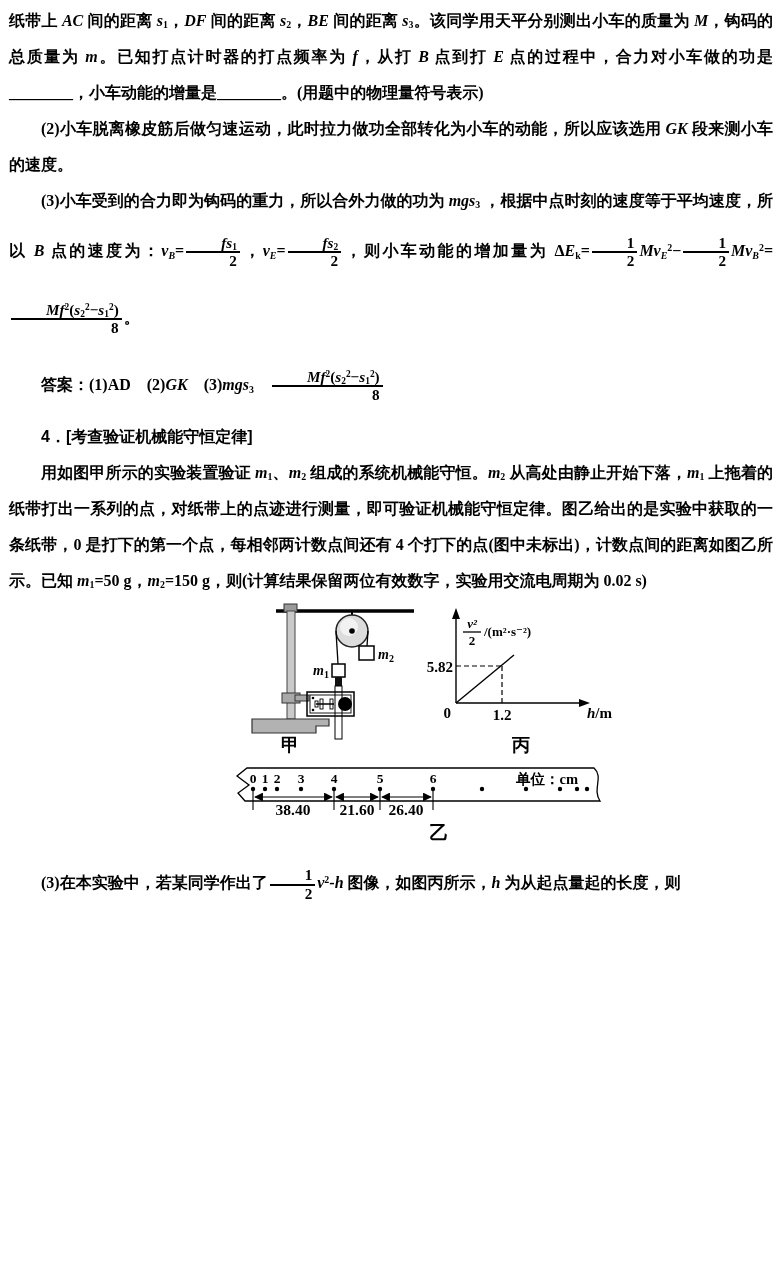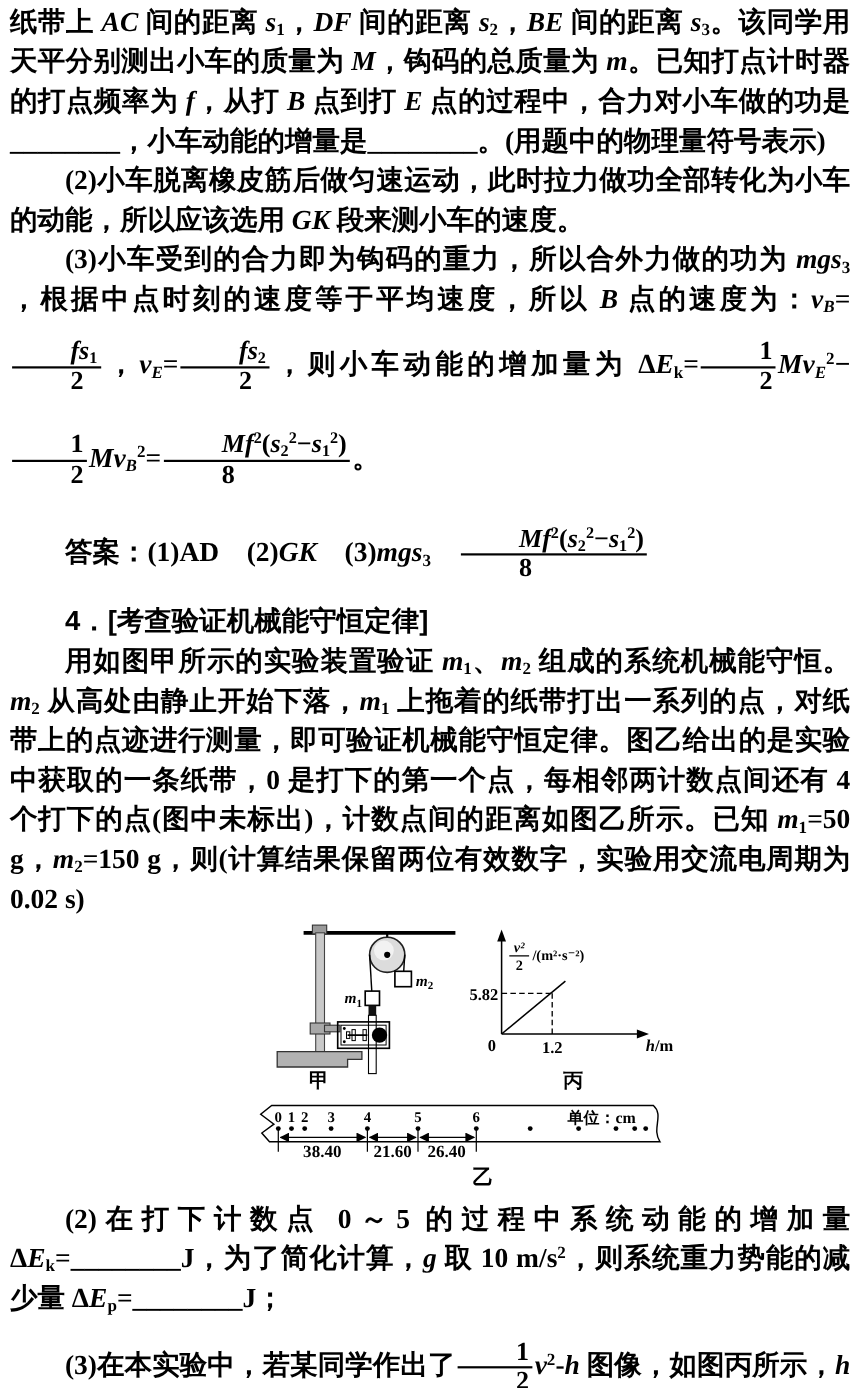--- a/index.html
+++ b/index.html
@@ -1,30 +1,30 @@
 <!DOCTYPE html>
 <html><head>
 <meta charset="utf-8">
 <style>
   html,body{margin:0;padding:0;}
   body{
     width:782px;height:1262px;overflow:hidden;background:#fff;color:#000;
     font-family:"Liberation Serif","DejaVu Serif",serif;font-weight:bold;
   }
   .page{padding:3px 9px 0 9px;}
-  p.body{margin:0;font-size:25px;line-height:36px;text-align:justify;}
+  p.body{margin:0;font-size:16px;line-height:36px;text-align:justify;}
   .indent{text-indent:2em;}
   .mt8{margin-top:8px}.mt10{margin-top:10px}.mt12{margin-top:12px}
   i{font-style:italic;}
   sub,sup{font-size:0.62em;font-style:normal;line-height:0;}
   sub{vertical-align:-0.25em;}
   sup{vertical-align:0.55em;}
   sub.it{font-style:italic;}
   b{font-family:"Liberation Sans","DejaVu Sans",sans-serif;font-weight:bold;}
-  .frac{display:inline-block;vertical-align:middle;text-align:left;line-height:1.08;margin:16px 2px;font-size:0.95em;}
+  .frac{display:inline-block;vertical-align:middle;text-align:right;line-height:1.08;margin:16px 2px;font-size:0.95em;}
   .frac .fn{display:block;padding:0 3px;}
   .frac .fd{display:block;border-top:2px solid #000;padding:0 3px;}
   .figrow{position:relative;height:152px;margin-top:4px;}
   .figrow svg{position:absolute;top:0;}
   #fig-jia{left:222px;}
   #fig-bing{left:400px;top:2px;}
   .taperow{margin:8px 0 0 222px;height:86px;}
   svg text{font-family:"Liberation Serif","DejaVu Serif",serif;font-weight:bold;fill:#000;}
 </style>
 </head>
@@ -133,16 +133,15 @@
         <line x1="105" y1="34" x2="147" y2="34" marker-start="url(#arr)" marker-end="url(#arr)"></line>
         <line x1="151" y1="34" x2="200" y2="34" marker-start="url(#arr)" marker-end="url(#arr)"></line>
       </g>
       <text x="62" y="52" font-size="15.5" text-anchor="middle">38.40</text>
       <text x="126" y="52" font-size="15.5" text-anchor="middle">21.60</text>
       <text x="175" y="52" font-size="15.5" text-anchor="middle">26.40</text>
       <text x="208" y="76" font-size="19" text-anchor="middle">乙</text>
     </svg>
   </div>
 
-  <p class="body indent" style="margin-top:5px">(2)在打下计数点 0～5 的过程中系统动能的增加量 Δ<i>E</i><sub>k</sub>=________J，为了简化计算，<i>g</i> 取 10 m/s<sup>2</sup>，则系统重力势能的减少量 Δ<i>E</i><sub>p</sub>=________J；</p>
   <p class="body indent" style="margin-top:2px">(3)在本实验中，若某同学作出了<span class="frac"><span class="fn">1</span><span class="fd">2</span></span><i>v</i><sup>2</sup>-<i>h</i> 图像，如图丙所示，<i>h</i> 为从起点量起的长度，则</p>
 
 </div>
 
 </body></html>

